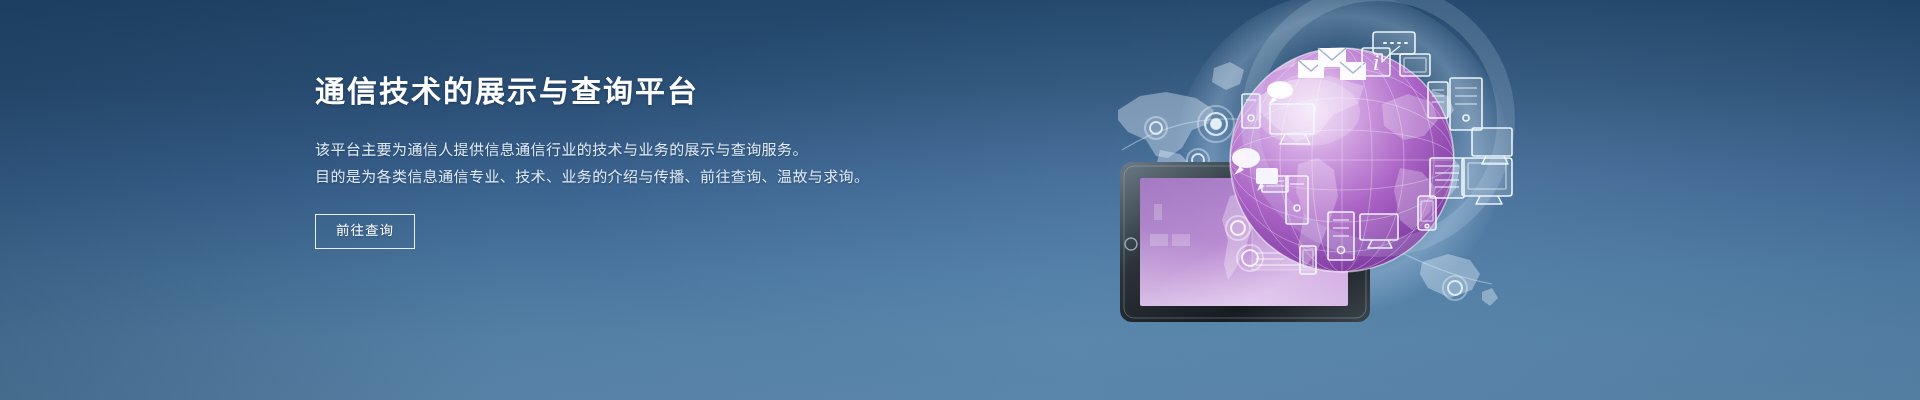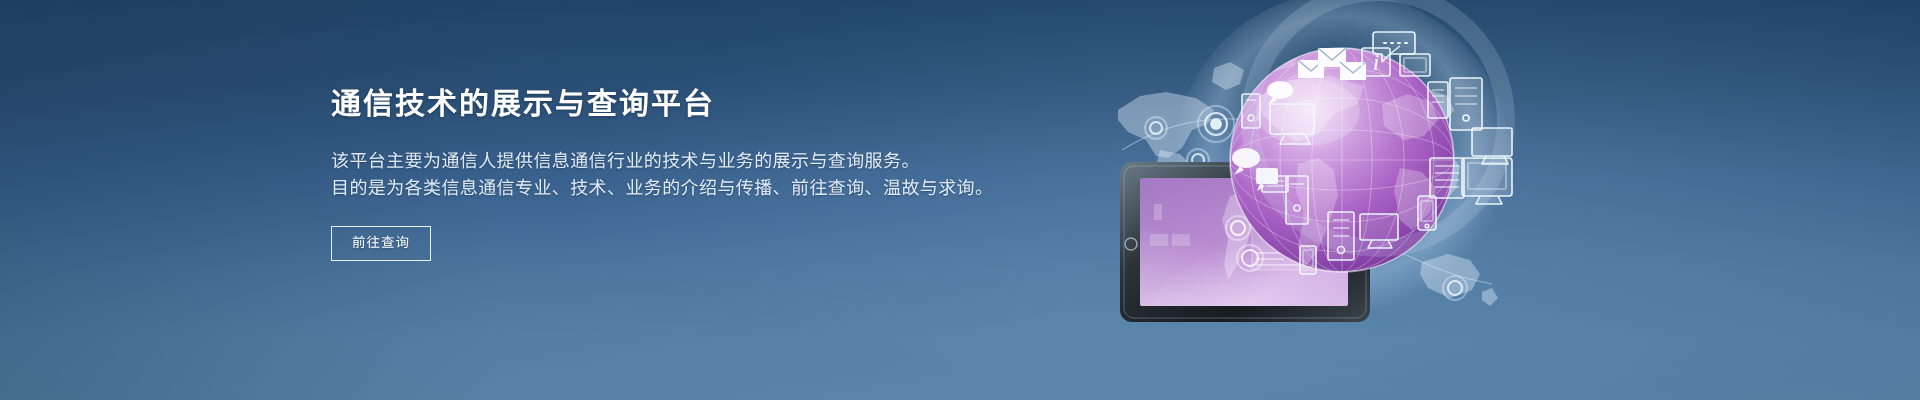--- a/index.html
+++ b/index.html
@@ -26,36 +26,35 @@
     position:absolute; inset:0;
     background:
       radial-gradient(ellipse 70% 90% at 72% 45%, rgba(150,190,220,0.22) 0%, rgba(150,190,220,0.0) 62%),
       linear-gradient(90deg, rgba(18,44,70,0.30) 0%, rgba(18,44,70,0.05) 26%, rgba(255,255,255,0.00) 55%, rgba(20,48,76,0.10) 100%);
     pointer-events:none;
   }
 
   
   .content {
     position:absolute;
-    left:315px; top:84px;
+    left:315px; top:72px;
     width:620px;
-    margin-left:16px;
   }
   .headline {
     font-size:30px;
     font-weight:bold;
     color:#ffffff;
     letter-spacing:2px;
     line-height:40px;
     text-shadow:0 1px 3px rgba(10,30,55,0.45);
     white-space:nowrap;
   }
   .subtext { margin-top:24px; }
   .subline {
-    font-size:18px;
+    font-size:15px;
     color:#dfeaf4;
     line-height:27px;
     letter-spacing:0.4px;
     white-space:nowrap;
     text-shadow:0 1px 2px rgba(10,30,55,0.35);
   }
   .cta {
     display:inline-block;
     margin-top:24px;
     padding:9px 20px 10px 20px;

